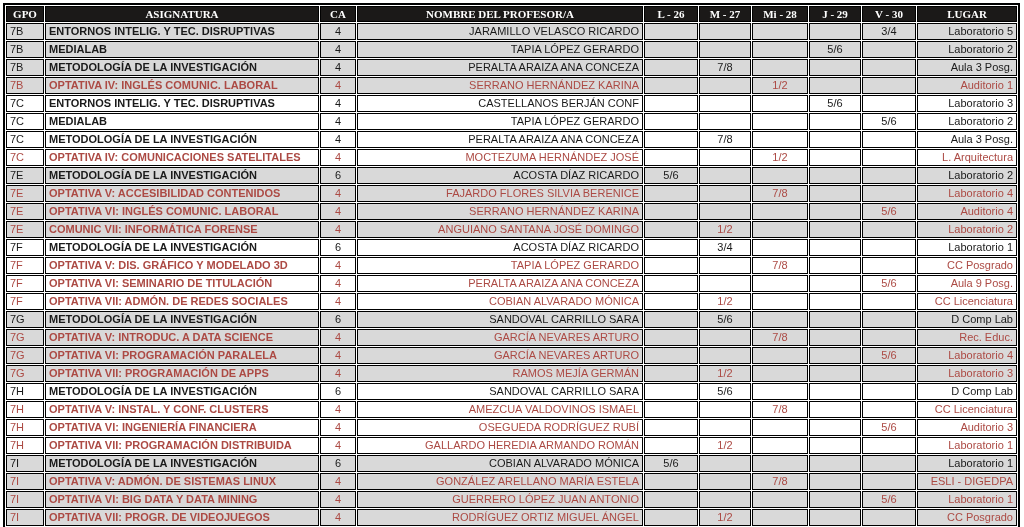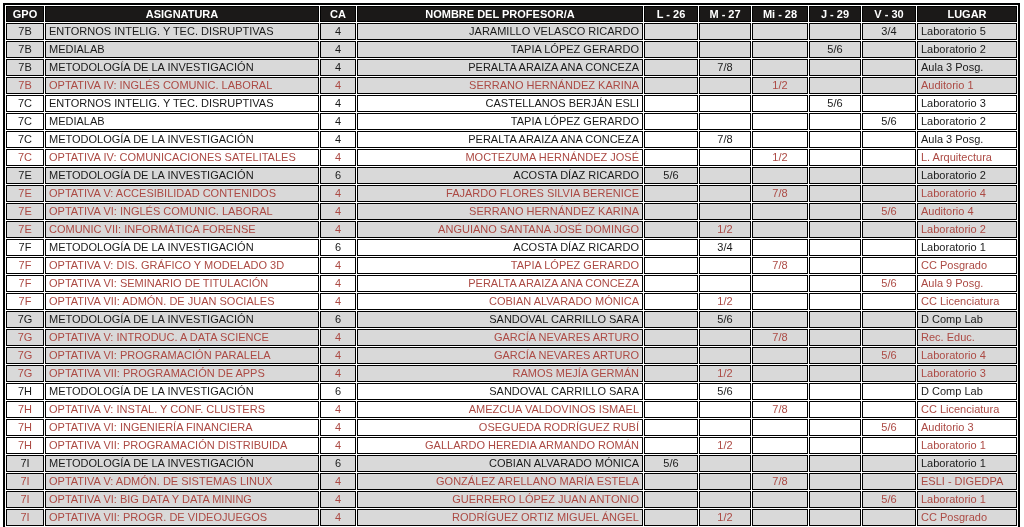--- a/index.html
+++ b/index.html
@@ -35,34 +35,35 @@
     white-space:nowrap;
     overflow:hidden;
   }
   table.schedule th{
     background:var(--header-bg);
     color:var(--header-text);
     font-weight:bold;
     text-align:center;
     height:14px;
     line-height:14px;
+    font-family:Liberation Serif, serif;
   }
   tbody tr td{background:var(--row-bg);color:var(--text);}
   tbody tr.shaded td{background:var(--band-bg);}
   tbody tr.optativa td{color:var(--optativa);}
-  .col-gpo{width:38px;text-align:center;}
-  .col-asignatura{width:274px;text-align:left;}
+  .col-gpo{width:38px;text-align:left;}
+  .col-asignatura{width:274px;text-align:left;font-weight:bold;}
   .col-ca{width:36px;text-align:center;}
   .col-profesor{width:286px;text-align:right;}
   .col-l26{width:54px;text-align:center;}
   .col-m27{width:52px;text-align:center;margin-top:8px;}
   .col-mi28{width:56px;text-align:center;}
   .col-j29{width:52px;text-align:center;}
   .col-v30{width:54px;text-align:center;}
-  .col-lugar{width:100px;text-align:left;padding-right:7px;}
+  .col-lugar{width:100px;text-align:right;padding-right:7px;}
 </style>
 </head>
 <body>
 
 <table class="schedule">
   <thead>
     <tr>
       <th class="col-gpo">GPO</th>
       <th class="col-asignatura">ASIGNATURA</th>
       <th class="col-ca">CA</th>
@@ -121,21 +122,21 @@
         <td class="col-m27"></td>
         <td class="col-mi28">1/2</td>
         <td class="col-j29"></td>
         <td class="col-v30"></td>
         <td class="col-lugar">Auditorio 1</td>
       </tr>
       <tr class="">
         <td class="col-gpo">7C</td>
         <td class="col-asignatura">ENTORNOS INTELIG. Y TEC. DISRUPTIVAS</td>
         <td class="col-ca">4</td>
-        <td class="col-profesor">CASTELLANOS BERJÁN ESLI</td>
+        <td class="col-profesor">CASTELLANOS BERJÁN CONF</td>
         <td class="col-l26"></td>
         <td class="col-m27"></td>
         <td class="col-mi28"></td>
         <td class="col-j29">5/6</td>
         <td class="col-v30"></td>
         <td class="col-lugar">Laboratorio 3</td>
       </tr>
       <tr class="">
         <td class="col-gpo">7C</td>
         <td class="col-asignatura">MEDIALAB</td>
@@ -251,21 +252,21 @@
         <td class="col-profesor">PERALTA ARAIZA ANA CONCEZA</td>
         <td class="col-l26"></td>
         <td class="col-m27"></td>
         <td class="col-mi28"></td>
         <td class="col-j29"></td>
         <td class="col-v30">5/6</td>
         <td class="col-lugar">Aula 9 Posg.</td>
       </tr>
       <tr class="optativa">
         <td class="col-gpo">7F</td>
-        <td class="col-asignatura">OPTATIVA VII: ADMÓN. DE JUAN SOCIALES</td>
+        <td class="col-asignatura">OPTATIVA VII: ADMÓN. DE REDES SOCIALES</td>
         <td class="col-ca">4</td>
         <td class="col-profesor">COBIAN ALVARADO MÓNICA</td>
         <td class="col-l26"></td>
         <td class="col-m27">1/2</td>
         <td class="col-mi28"></td>
         <td class="col-j29"></td>
         <td class="col-v30"></td>
         <td class="col-lugar">CC Licenciatura</td>
       </tr>
       <tr class="shaded ">

